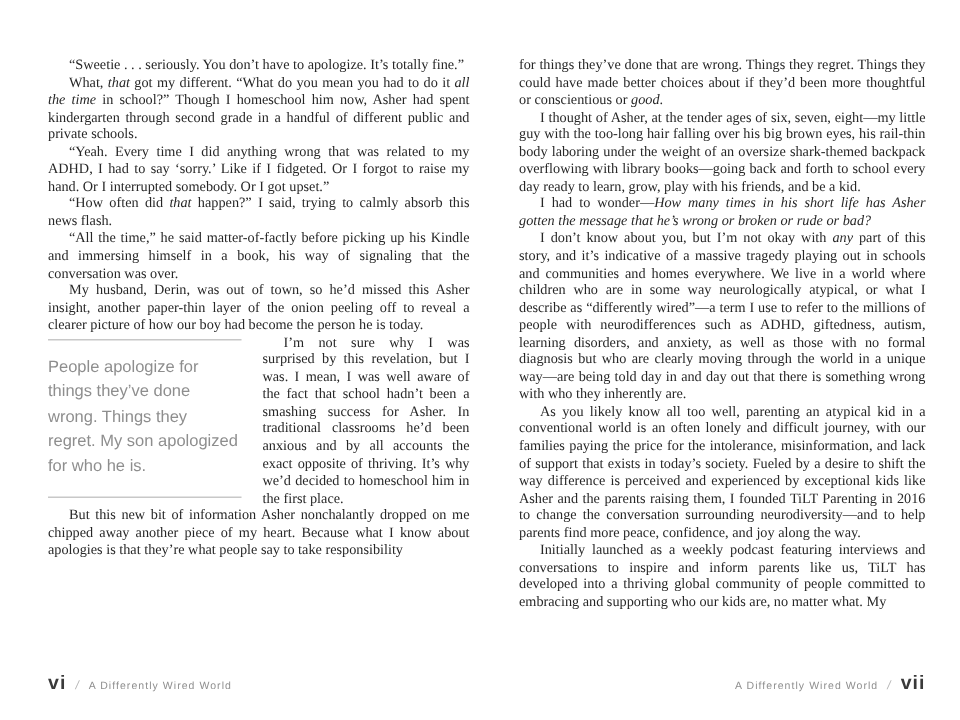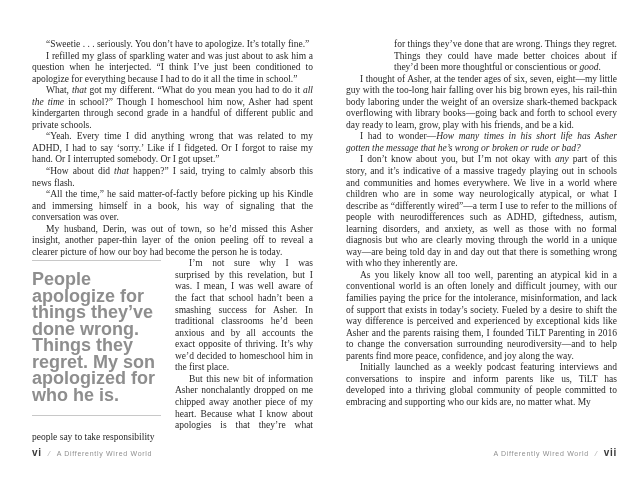--- a/index.html
+++ b/index.html
@@ -30,75 +30,73 @@
     line-height: 11.55px;
     color: #272727;
     text-align: justify;
     hyphens: auto;
     -webkit-hyphens: auto;
   }
   .body-text p {
     margin: 0;
     text-indent: 14px;
   }
-  .body-text p.no-indent { text-indent: 0; margin-left: 48px; }
+  .body-text p.no-indent { text-indent: 0; }
   .body-text em { font-style: italic; }
 
   .pullquote {
     float: left;
     width: 127px;
     margin: 2px 14px 6px 0;
     padding: 10px 2px 12px 0;
     border-top: 1px solid #c8c8c8;
     border-bottom: 1px solid #c8c8c8;
     font-family: "Liberation Sans", "DejaVu Sans", sans-serif;
-    font-size: 18px;
+    font-size: 11px;
     line-height: 16.5px;
     color: #8e8e8e;
     text-align: left;
     text-indent: 0;
-    font-weight: bold;
   }
 
   .footer {
     position: absolute;
     top: 408px;
     left: 0;
     width: 100%;
     font-family: "Liberation Sans", "DejaVu Sans", sans-serif;
     font-size: 7px;
     letter-spacing: 0.7px;
     color: #8f8f8f;
     white-space: nowrap;
   }
   .footer-right { text-align: right; }
   .folio {
     font-weight: bold;
-    font-size: 10px;
+    font-size: 13px;
     color: #3a3a3a;
   }
   .sep {
     color: #b5b5b5;
     font-style: italic;
     font-size: 8px;
     margin: 0 6px;
   }
 </style>
 </head>
 <body>
 
 <div id="spread">
 
   <section class="page page-left">
     <div class="body-text" id="left-body">
         <p><span>“Sweetie . . . seriously. You don’t have to apologize. It’s totally fine.”</span></p>
-        <p><span>I refilled my glass of sparkling water and was just about to ask him a question when he interjected. “I think I’ve just been conditioned to apologize for everything because I had to do it all the time in school.”</span></p>
         <p><span>What, </span><em>that</em><span> got my different. “What do you mean you had to do it </span><em>all the time</em><span> in school?” Though I homeschool him now, Asher had spent kindergarten through second grade in a handful of different public and private schools.</span></p>
         <p><span>“Yeah. Every time I did anything wrong that was related to my ADHD, I had to say ‘sorry.’ Like if I fidgeted. Or I forgot to raise my hand. Or I interrupted somebody. Or I got upset.”</span></p>
-        <p><span>“How about did </span><em>that</em><span> happen?” I said, trying to calmly absorb this news flash.</span></p>
+        <p><span>“How often did </span><em>that</em><span> happen?” I said, trying to calmly absorb this news flash.</span></p>
         <p><span>“All the time,” he said matter-of-factly before picking up his Kindle and immersing himself in a book, his way of signaling that the conversation was over.</span></p>
         <p><span>My husband, Derin, was out of town, so he’d missed this Asher insight, another paper-thin layer of the onion peeling off to reveal a clearer picture of how our boy had become the person he is today.</span></p>
         <div class="pullquote">People apologize for things they’ve done wrong. Things they regret. My son apologized for who he is.</div>
         <p><span>I’m not sure why I was surprised by this revelation, but I was. I mean, I was well aware of the fact that school hadn’t been a smashing success for Asher. In traditional classrooms he’d been anxious and by all accounts the exact opposite of thriving. It’s why we’d decided to homeschool him in the first place.</span></p>
         <p><span>But this new bit of information Asher nonchalantly dropped on me chipped away another piece of my heart. Because what I know about apologies is that they’re what people say to take responsibility</span></p>
       </div>
     <div class="footer footer-left">
       <span class="folio">vi</span><span class="sep">/</span><span class="running">A Differently Wired World</span>
     </div>
   </section>

